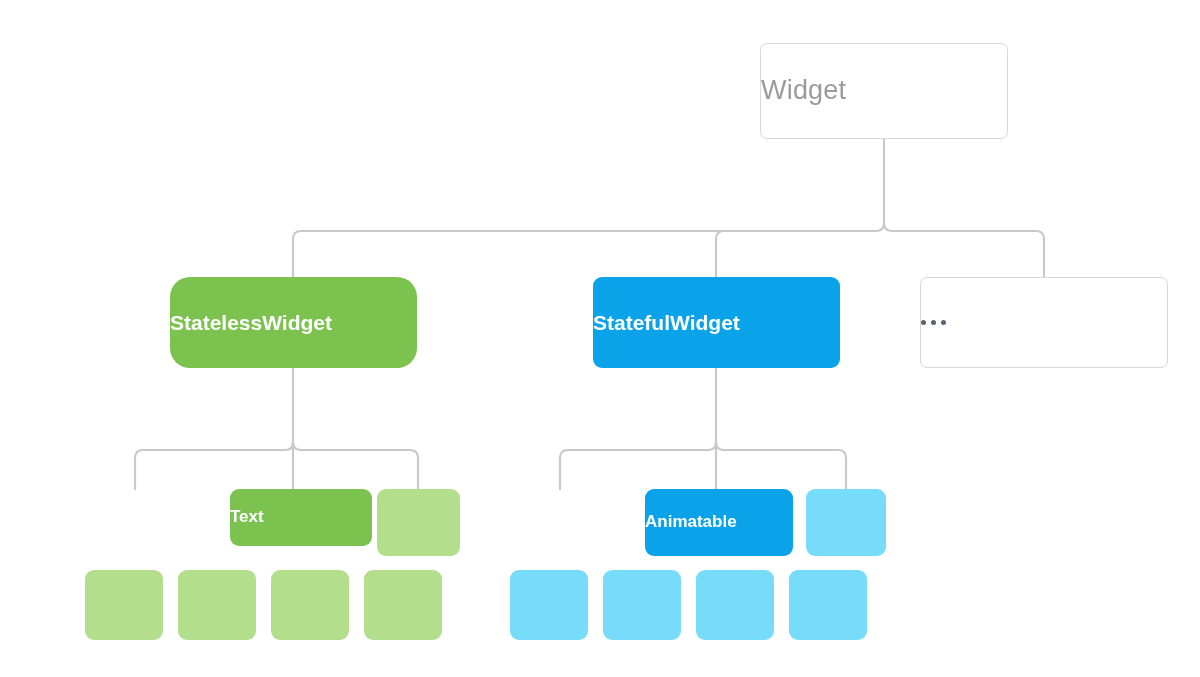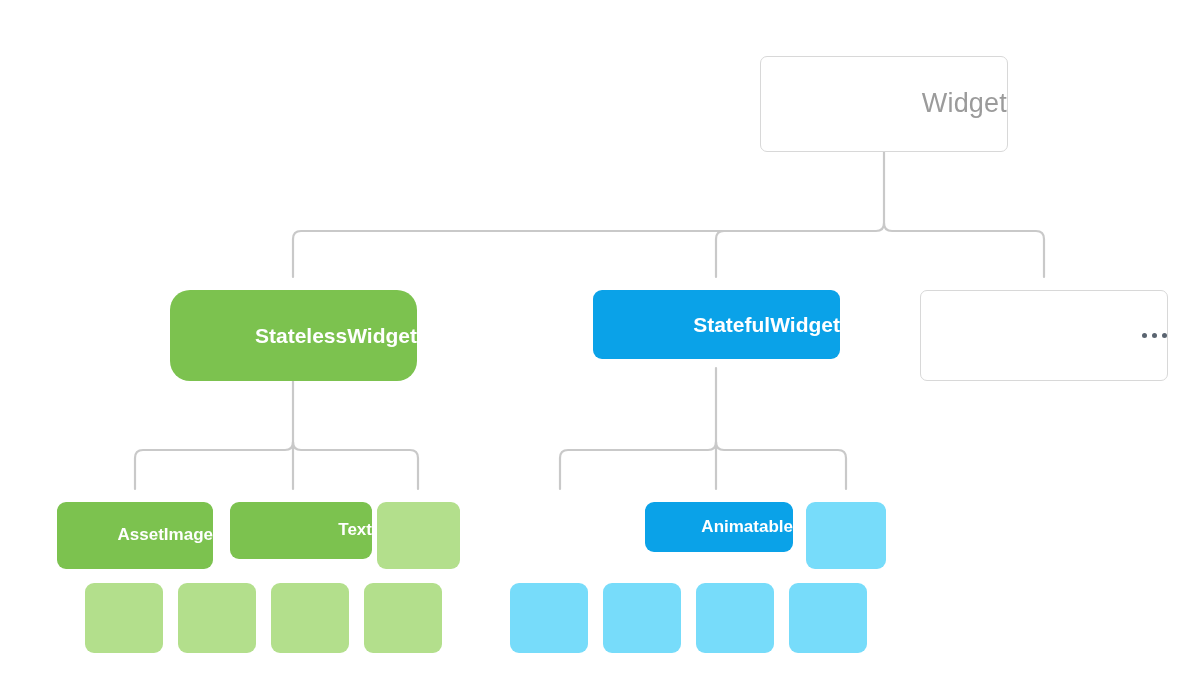--- a/index.html
+++ b/index.html
@@ -23,25 +23,24 @@
     top: 0;
     width: 1200px;
     height: 677px;
     pointer-events: none;
   }
   .node {
     position: absolute;
     box-sizing: border-box;
     display: flex;
     align-items: center;
-    justify-content: flex-end;
+    justify-content: flex-start;
     border-radius: 9px;
     text-align: center;
     line-height: 1.1;
-    margin-top: 13px;
   }
   .node-outline {
     background: #ffffff;
     border: 1px solid #d8d8d8;
     color: #9b9b9b;
     font-size: 27px;
     font-weight: 400;
     border-radius: 7px;
   }
   .node-root-label {
@@ -110,44 +109,41 @@
   </svg>
 
   <div class="node node-outline" style="left:760px; top:43px; width:248px; height:96px;">
     <span class="node-root-label">Widget</span>
   </div>
 
   <div class="node node-green level2-label" style="left:170px; top:277px; width:247px; height:91px;border-radius:20px;">
     <span>StatelessWidget</span>
   </div>
 
-  <div class="node node-blue level2-label" style="left:593px; top:277px; width:247px; height:69px;">
+  <div class="node node-blue level2-label" style="left:593px; top:277px; width:247px; height:91px;">
     <span>StatefulWidget</span>
   </div>
 
   <div class="node node-outline" style="left:920px; top:277px; width:248px; height:91px;">
     <span class="ellipsis-dots">
       <i></i>
         <i></i>
         <i></i>
     </span>
   </div>
 
-  <div class="node node-green level3-label" style="left:57px; top:489px; width:156px; height:67px;">
-    <span>AssetImage</span>
-  </div>
 
   <div class="node node-green level3-label" style="left:230px; top:489px; width:142px; height:57px;">
     <span>Text</span>
   </div>
 
   <div class="node node-green-light" style="left:377px; top:489px; width:83px; height:67px;"></div>
 
 
-  <div class="node node-blue level3-label" style="left:645px; top:489px; width:148px; height:50px;">
+  <div class="node node-blue level3-label" style="left:645px; top:489px; width:148px; height:67px;">
     <span>Animatable</span>
   </div>
 
   <div class="node node-blue-light" style="left:806px; top:489px; width:80px; height:67px;"></div>
 
   <div class="node node-green-light" style="left:85px; top:570px; width:78px; height:70px;"></div>
   <div class="node node-green-light" style="left:178px; top:570px; width:78px; height:70px;"></div>
   <div class="node node-green-light" style="left:271px; top:570px; width:78px; height:70px;"></div>
   <div class="node node-green-light" style="left:364px; top:570px; width:78px; height:70px;"></div>
 

